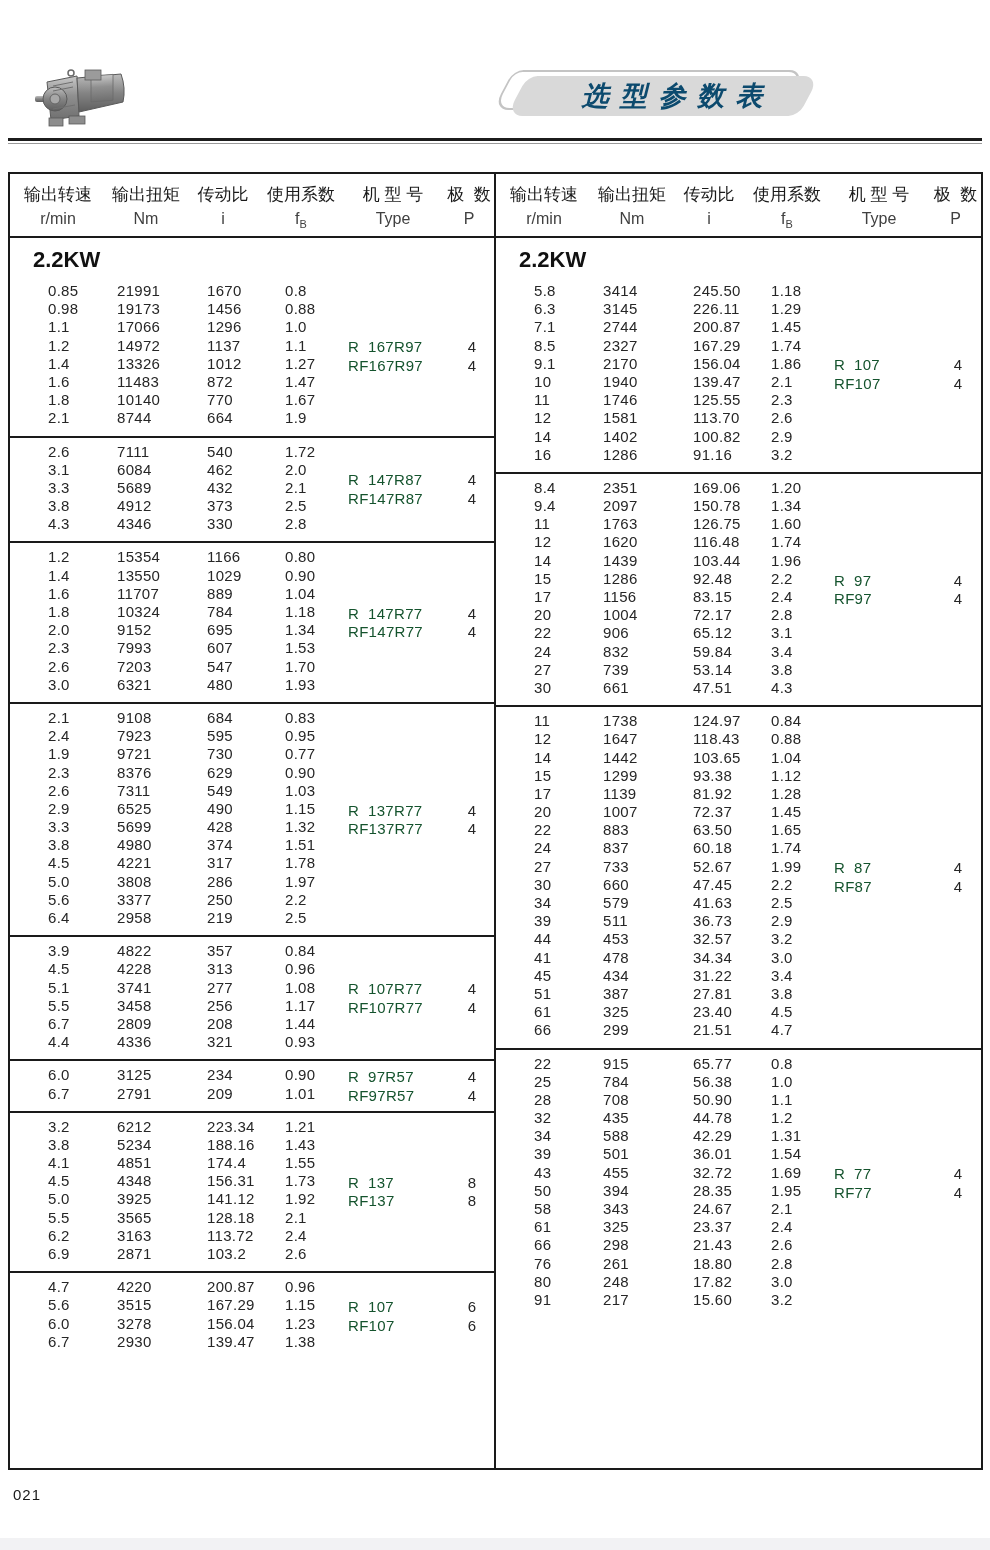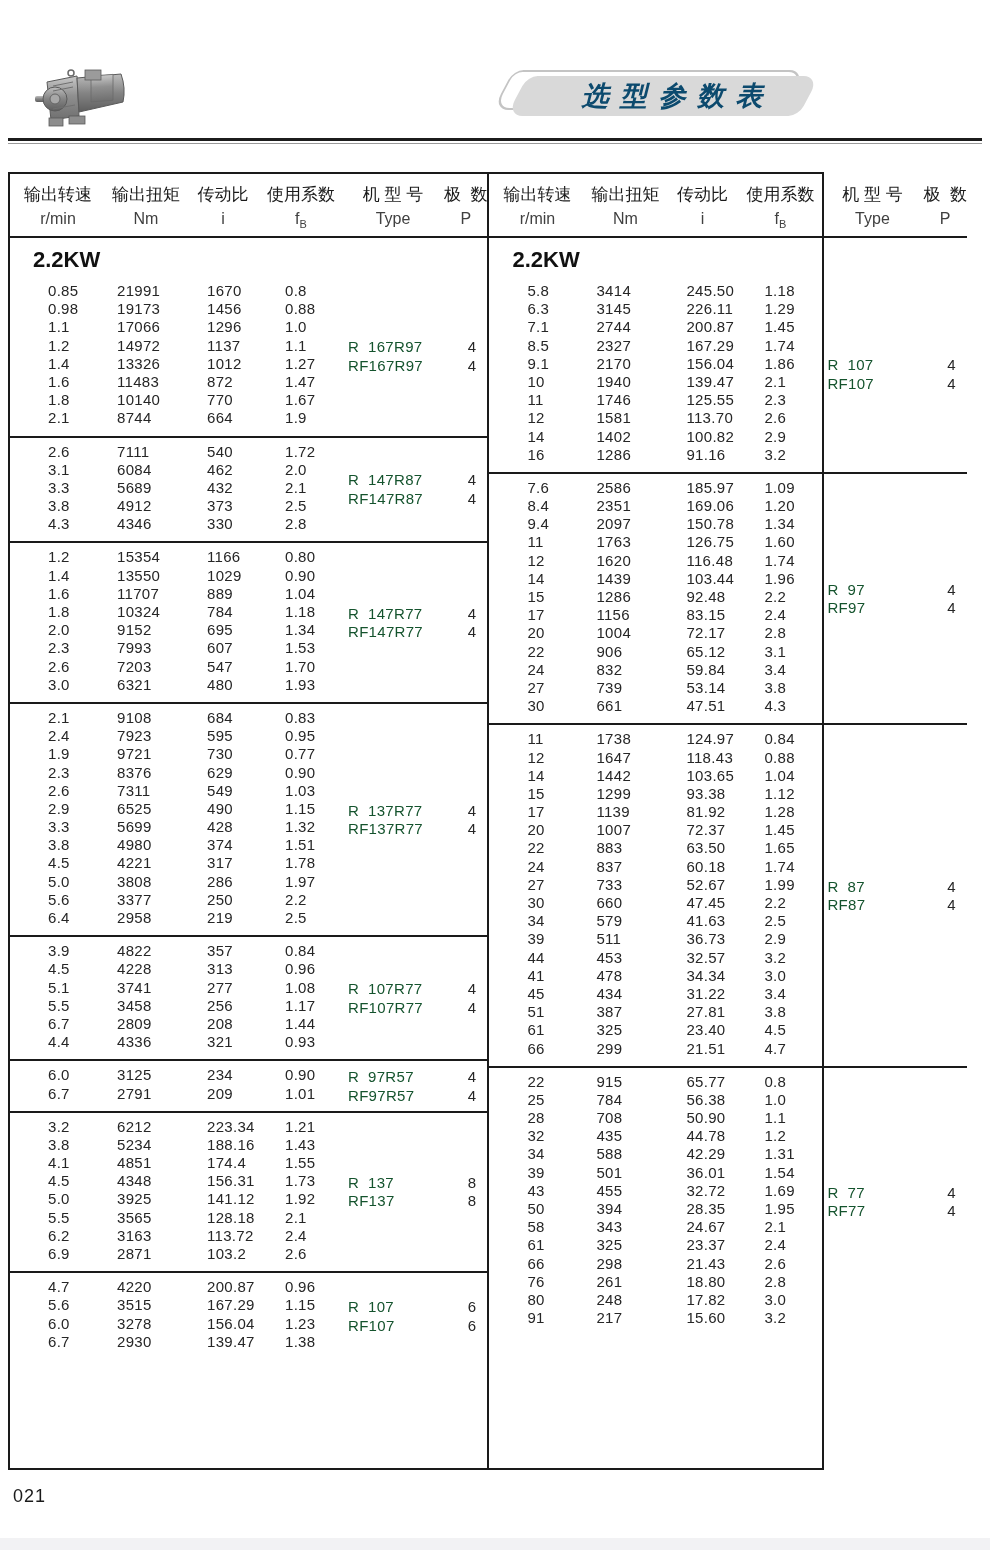--- a/index.html
+++ b/index.html
@@ -26,21 +26,21 @@
   .banner-text {
     position:absolute; left:30px; top:8px; width:280px; text-align:center;
     font-size:27px; font-weight:bold; font-style:italic; color:#0c4a6e;
     white-space:pre; letter-spacing:2px;
   }
   .top-rule { position:absolute; left:8px; right:8px; top:138px; height:6px;
     border-top:3px solid #1c1c1c; border-bottom:1px solid #9a9a9a; }
 
   
   .big-table {
-    position:absolute; left:8px; top:172px; width:816px; height:1298px;
+    position:absolute; left:8px; top:172px; width:975px; height:1298px;
     border:2px solid #1a1a1a; display:flex;
   }
   .half { width:486px; position:relative; }
   .half.left { border-right:2px solid #1a1a1a; }
   .half.right { flex:1; }
 
   .thead {
     height:64px; border-bottom:2px solid #1a1a1a;
     display:grid; grid-template-columns:96px 80px 74px 82px 102px auto;
     padding-top:9px;
@@ -61,21 +61,21 @@
   }
   .typeblock {
     position:absolute; left:338px; top:50%; transform:translateY(-50%);
     font-size:15px; line-height:18.5px; letter-spacing:0.3px; white-space:pre; color:#14532d;
   }
   .polesblock {
     position:absolute; left:449px; top:50%; transform:translateY(-50%);
     width:26px; text-align:center; font-size:15px; line-height:18.5px; color:#262626;
   }
 
-  .pageno { position:absolute; left:13px; top:1486px; font-size:18px; color:#1a1a1a; letter-spacing:1px; }
+  .pageno { position:absolute; left:13px; top:1486px; font-size:15px; color:#1a1a1a; letter-spacing:1px; }
 </style>
 </head>
 <body>
 
 <div class="page">
 
   <div class="motor-wrap">
     <svg width="100" height="72" viewBox="0 0 100 72">
       <defs>
         <linearGradient id="mg1" x1="0" y1="0" x2="0" y2="1">
@@ -608,26 +608,20 @@
               <span>91.16</span>
               <span>3.2</span>
             </div>
             <div class="typeblock">R  107
 RF107</div>
             <div class="polesblock" style="white-space: pre;">4
 4</div>
           </div>
           <div class="group">
             <div class="drow">
-              <span>7.6</span>
-              <span>2586</span>
-              <span>185.97</span>
-              <span>1.09</span>
-            </div>
-            <div class="drow">
               <span>8.4</span>
               <span>2351</span>
               <span>169.06</span>
               <span>1.20</span>
             </div>
             <div class="drow">
               <span>9.4</span>
               <span>2097</span>
               <span>150.78</span>
               <span>1.34</span>

